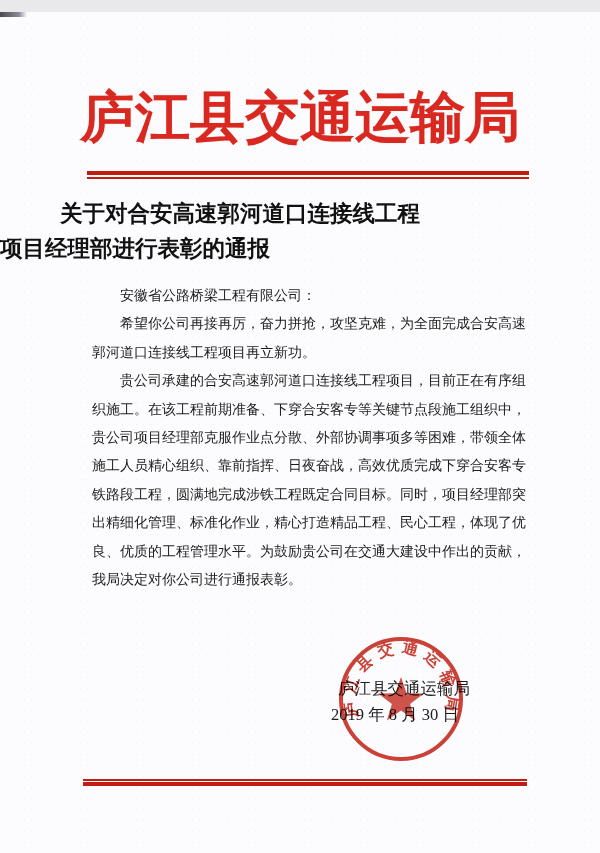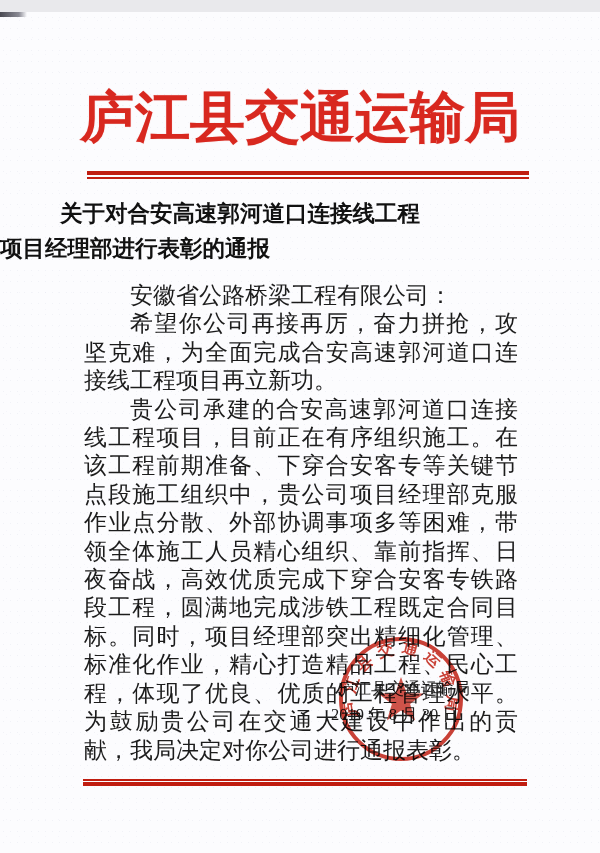--- a/index.html
+++ b/index.html
@@ -24,22 +24,22 @@
     text-shadow:0 0 1px rgba(216,40,31,.35);
   }
   .header-rule{
     position:absolute;left:87px;top:159px;width:442px;height:2px;
     border-top:4px solid #c01d10;border-bottom:2px solid #c01d10;
   }
   .title-line{position:absolute;text-align:left;font-weight:bold;font-size:22.5px;color:#111;}
   .title-line.l1{left:60px;top:186px;width:540px;}
   .title-line.l2{left:0px;top:221px;width:620px;}
   .body-text{
-    position:absolute;left:84px;top:270px;width:434px;
-    font-size:23px;line-height:28.4px;
+    position:absolute;left:92px;top:270px;width:434px;
+    font-size:14px;line-height:28.4px;
     text-align:justify;text-justify:inter-ideograph;
   }
   .body-text p{margin:0;text-indent:2em;}
   .salutation{text-indent:0;}
   .sig{position:absolute;font-size:16.5px;line-height:22px;color:#1c1c1c;}
   .sig-agency{left:338px;top:666px;}
   .sig-date{left:331px;top:692px;}
   .seal{
     position:absolute;left:336px;top:622px;width:130px;height:130px;
     mix-blend-mode:multiply;opacity:.88;

